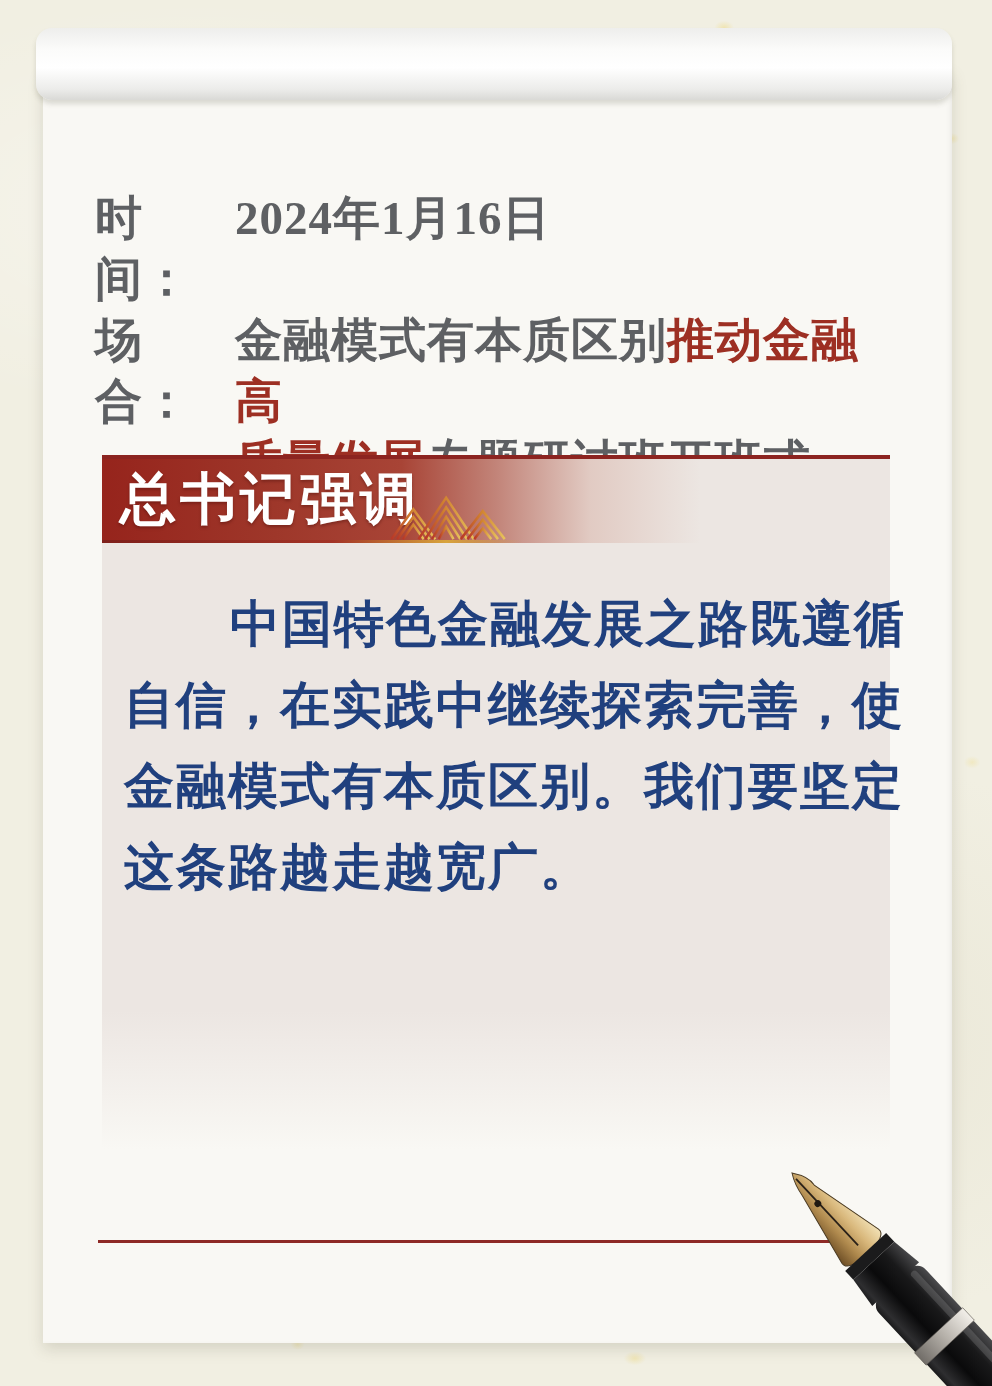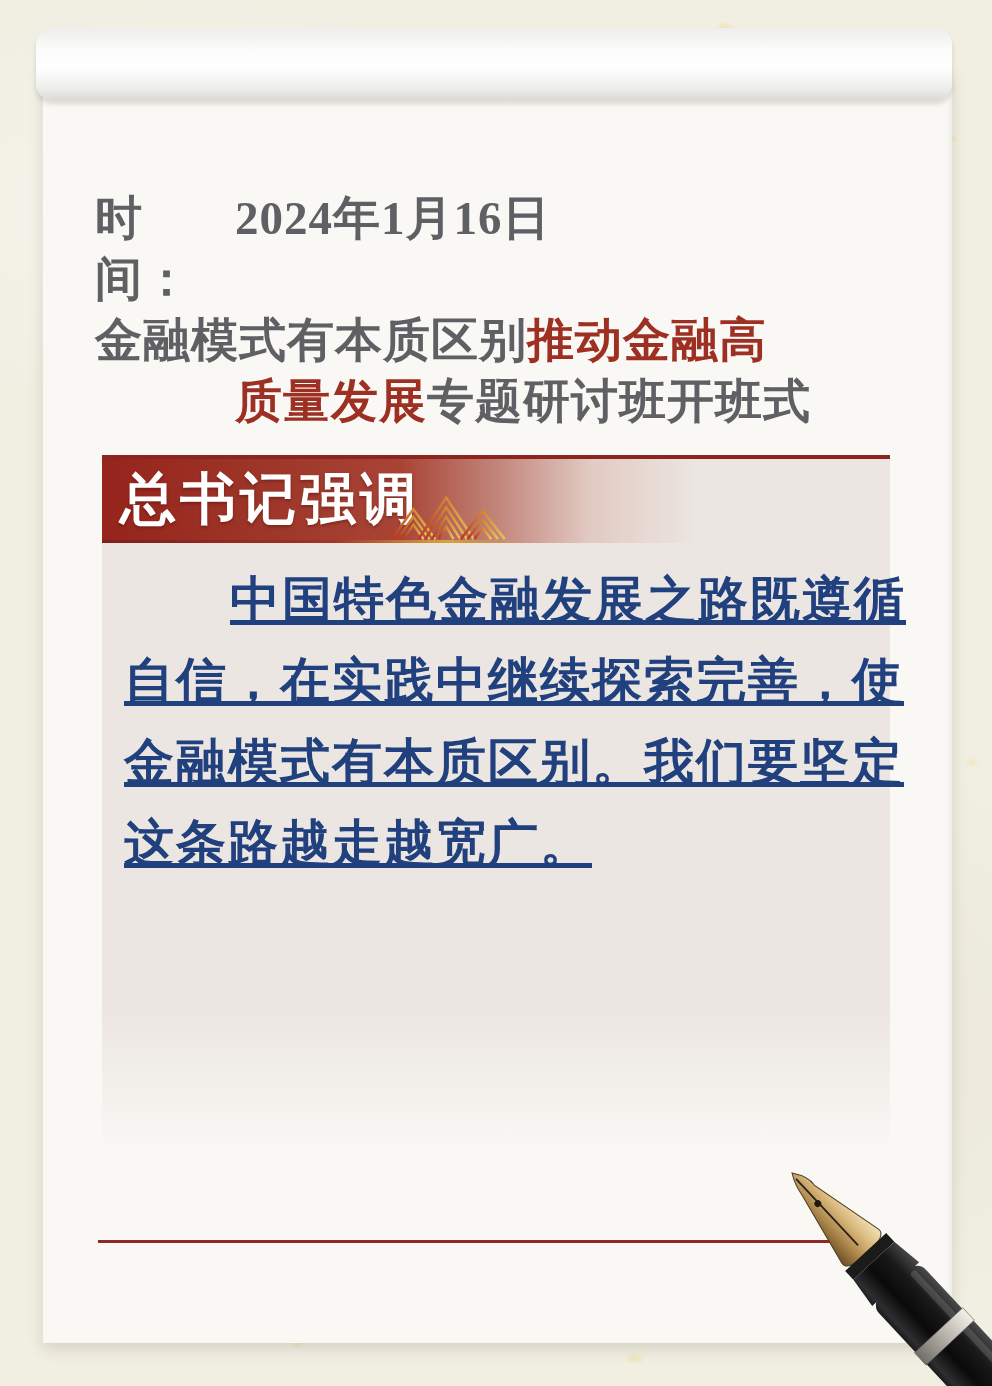--- a/index.html
+++ b/index.html
@@ -65,22 +65,22 @@
     color:#fff;font-size:56px;font-weight:bold;letter-spacing:4px;
     text-shadow:0 2px 3px rgba(60,10,5,.35);
   }
   .banner-bottom-rule{
     position:absolute;left:0;bottom:0;width:420px;height:3px;
     background:linear-gradient(90deg,#7e1f1a 0%,#a33326 55%,var(--gold) 82%,rgba(216,164,60,0) 100%);
   }
   .mountains{position:absolute;left:284px;bottom:1px;width:126px;height:54px;}
   
   .quote-block{
-    position:absolute;left:124px;top:560px;width:760px;
-    color:var(--quote-blue);font-size:50px;line-height:81px;font-weight:bold;letter-spacing:2px;text-decoration:underline;
+    position:absolute;left:124px;top:584px;width:760px;
+    color:var(--quote-blue);font-size:50px;line-height:81px;font-weight:bold;letter-spacing:2px;
   }
   .quote-line{white-space:nowrap;}
   .quote-line.first{padding-left:106px;}
   
   .sig-rule{position:absolute;left:98px;top:1240px;width:792px;height:3px;background:var(--rule-red);}
   
   .pen-svg{position:absolute;left:740px;top:1121px;width:252px;height:265px;}
 </style>
 </head>
 <body>
@@ -89,20 +89,21 @@
 
   <div class="sheet"></div>
   <div class="roll-bar"></div>
 
   <div class="header-block">
     <div class="hrow">
       <span class="hlabel">时间：</span>
       <span>2024年1月16日</span>
     </div>
     <div class="hrow">
+      <span class="hlabel">场合：</span>
       <span><span>金融模式有本质区别</span><span class="red">推动金融高</span></span>
     </div>
     <div class="hrow">
       <span class="hlabel"></span>
       <span><span class="red">质量发展</span><span>专题研讨班开班式</span></span>
     </div>
   </div>
 
   <div class="panel"></div>
 

